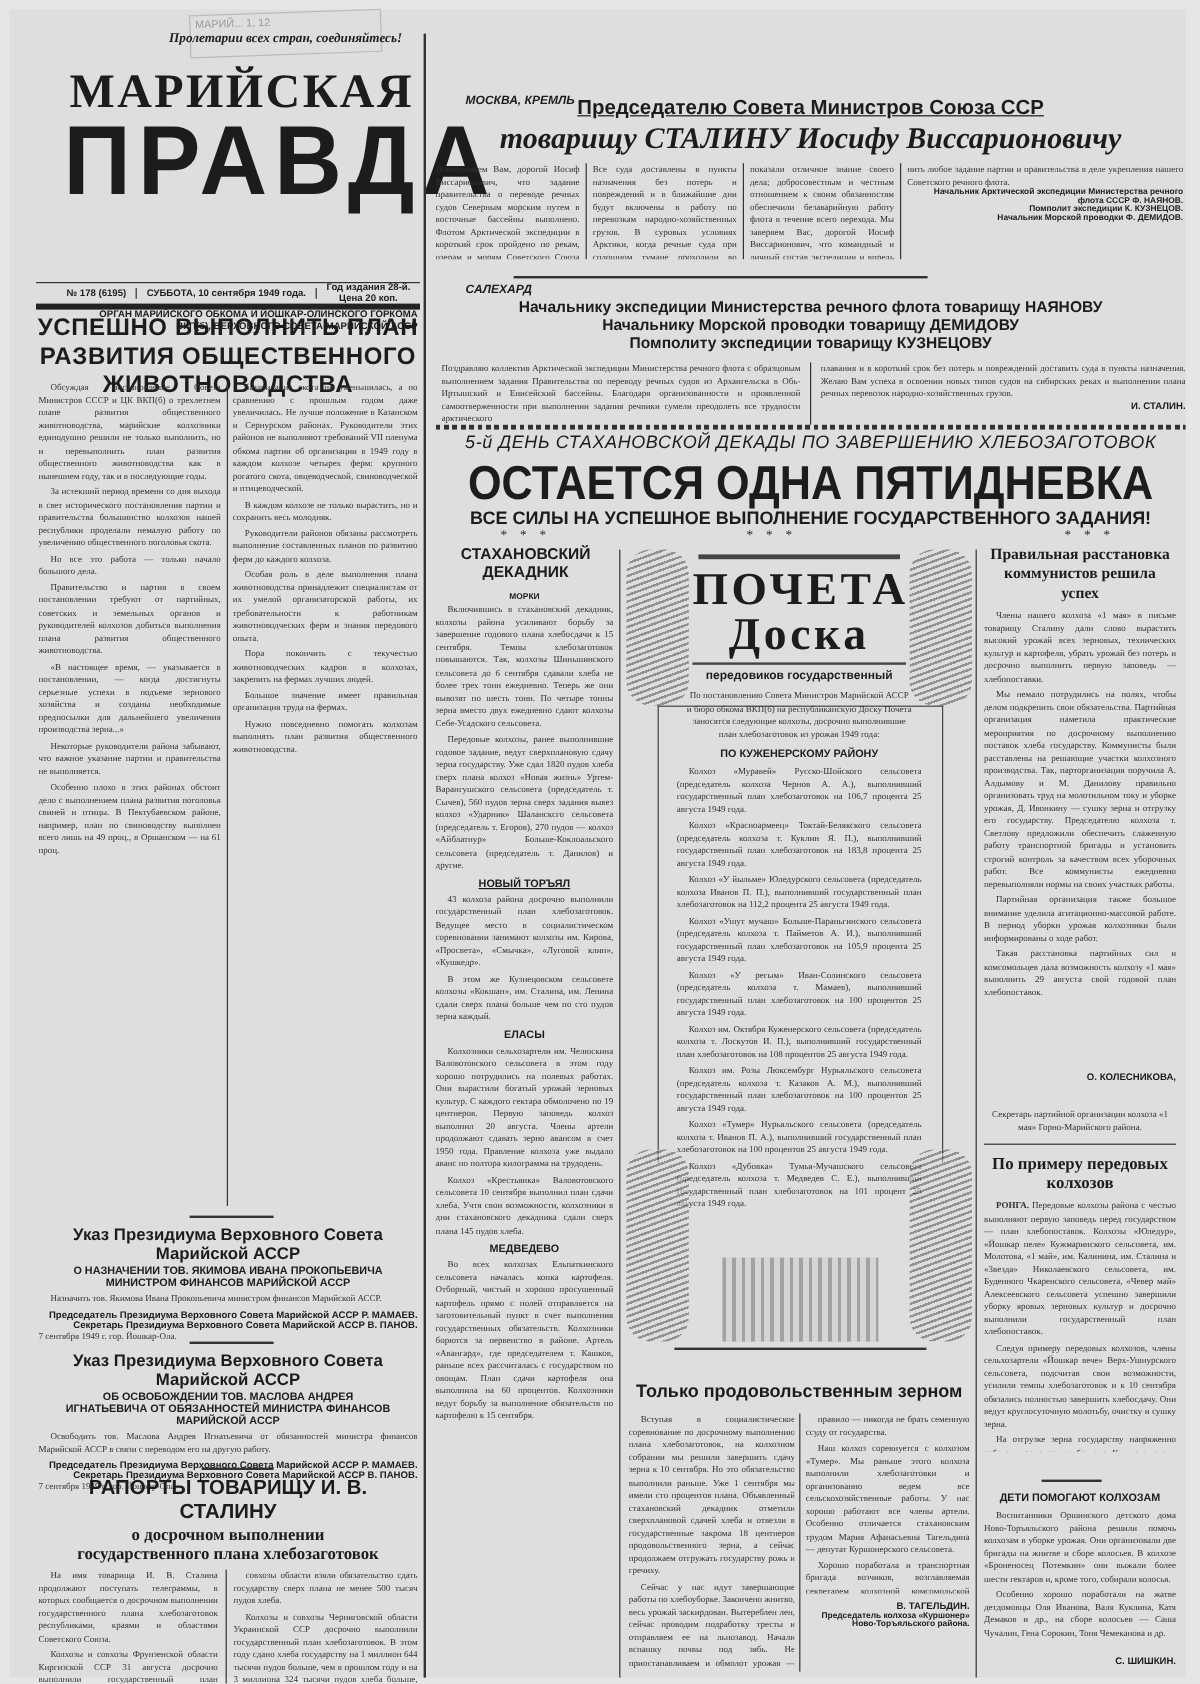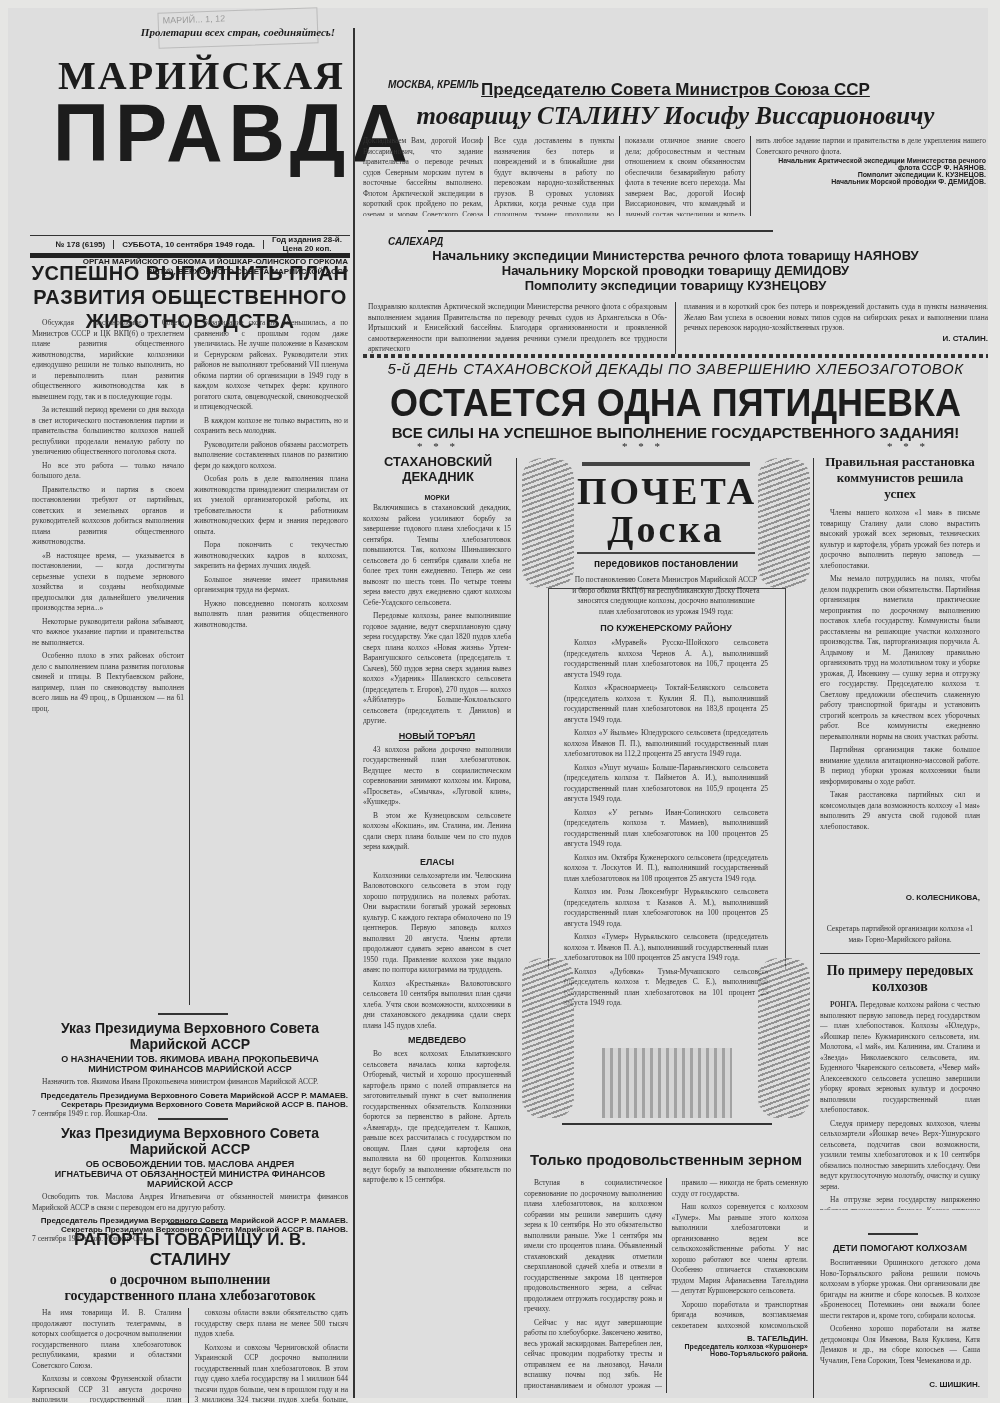--- a/index.html
+++ b/index.html
@@ -175,21 +175,21 @@
     <div class="abs wreath" style="left:0;top:0;height:130px;"></div>
     <div class="abs wreath" style="right:0;top:0;height:130px;"></div>
     <div class="abs" style="left:60px;top:4px;width:168px;height:4px;background:#444;"></div>
     <div class="abs" style="left:55px;top:14px;width:178px;text-align:center;font:bold 38px 'Liberation Serif',serif;letter-spacing:3px;line-height:38px;">
       <div style="text-transform:uppercase;">Почета</div>
       <div>Доска</div>
     </div>
     <div class="abs" style="left:55px;top:94px;width:178px;height:2px;background:#444;"></div>
     <div class="abs board" style="left:26px;top:130px;width:236px;height:380px;border-bottom:none;"></div>
     <div class="abs" style="left:30px;top:100px;width:228px;">
-      <div class="sub" style="font-size:10px;">передовиков постановлении</div>
+      <div class="sub" style="font-size:10px;">передовиков государственный</div>
       <div class="col" style="text-align:center;margin:6px 20px;">По постановлению Совета Министров Марийской АССР и бюро обкома ВКП(б) на республиканскую Доску Почета заносятся следующие колхозы, досрочно выполнившие план хлебозаготовок из урожая 1949 года:</div>
       <div class="sub" style="margin:5px 0;">ПО КУЖЕНЕРСКОМУ РАЙОНУ</div>
       <div class="col" style="padding:0 12px;">
         <p>Колхоз «Муравей» Русско-Шойского сельсовета (председатель колхоза Чернов А. А.), выполнивший государственный план хлебозаготовок на 106,7 процента 25 августа 1949 года.</p>
         <p>Колхоз «Красноармеец» Токтай-Белякского сельсовета (председатель колхоза т. Куклин Я. П.), выполнивший государственный план хлебозаготовок на 183,8 процента 25 августа 1949 года.</p>
         <p>Колхоз «У йыльме» Юледурского сельсовета (председатель колхоза Иванов П. П.), выполнивший государственный план хлебозаготовок на 112,2 процента 25 августа 1949 года.</p>
         <p>Колхоз «Ушут мучаш» Больше-Параньгинского сельсовета (председатель колхоза т. Пайметов А. И.), выполнивший государственный план хлебозаготовок на 105,9 процента 25 августа 1949 года.</p>
         <p>Колхоз «У регым» Иван-Солинского сельсовета (председатель колхоза т. Мамаев), выполнивший государственный план хлебозаготовок на 100 процентов 25 августа 1949 года.</p>
         <p>Колхоз им. Октября Куженерского сельсовета (председатель колхоза т. Лоскутов И. П.), выполнивший государственный план хлебозаготовок на 108 процентов 25 августа 1949 года.</p>
         <p>Колхоз им. Розы Люксембург Нурьяльского сельсовета (председатель колхоза т. Казаков А. М.), выполнивший государственный план хлебозаготовок на 100 процентов 25 августа 1949 года.</p>

